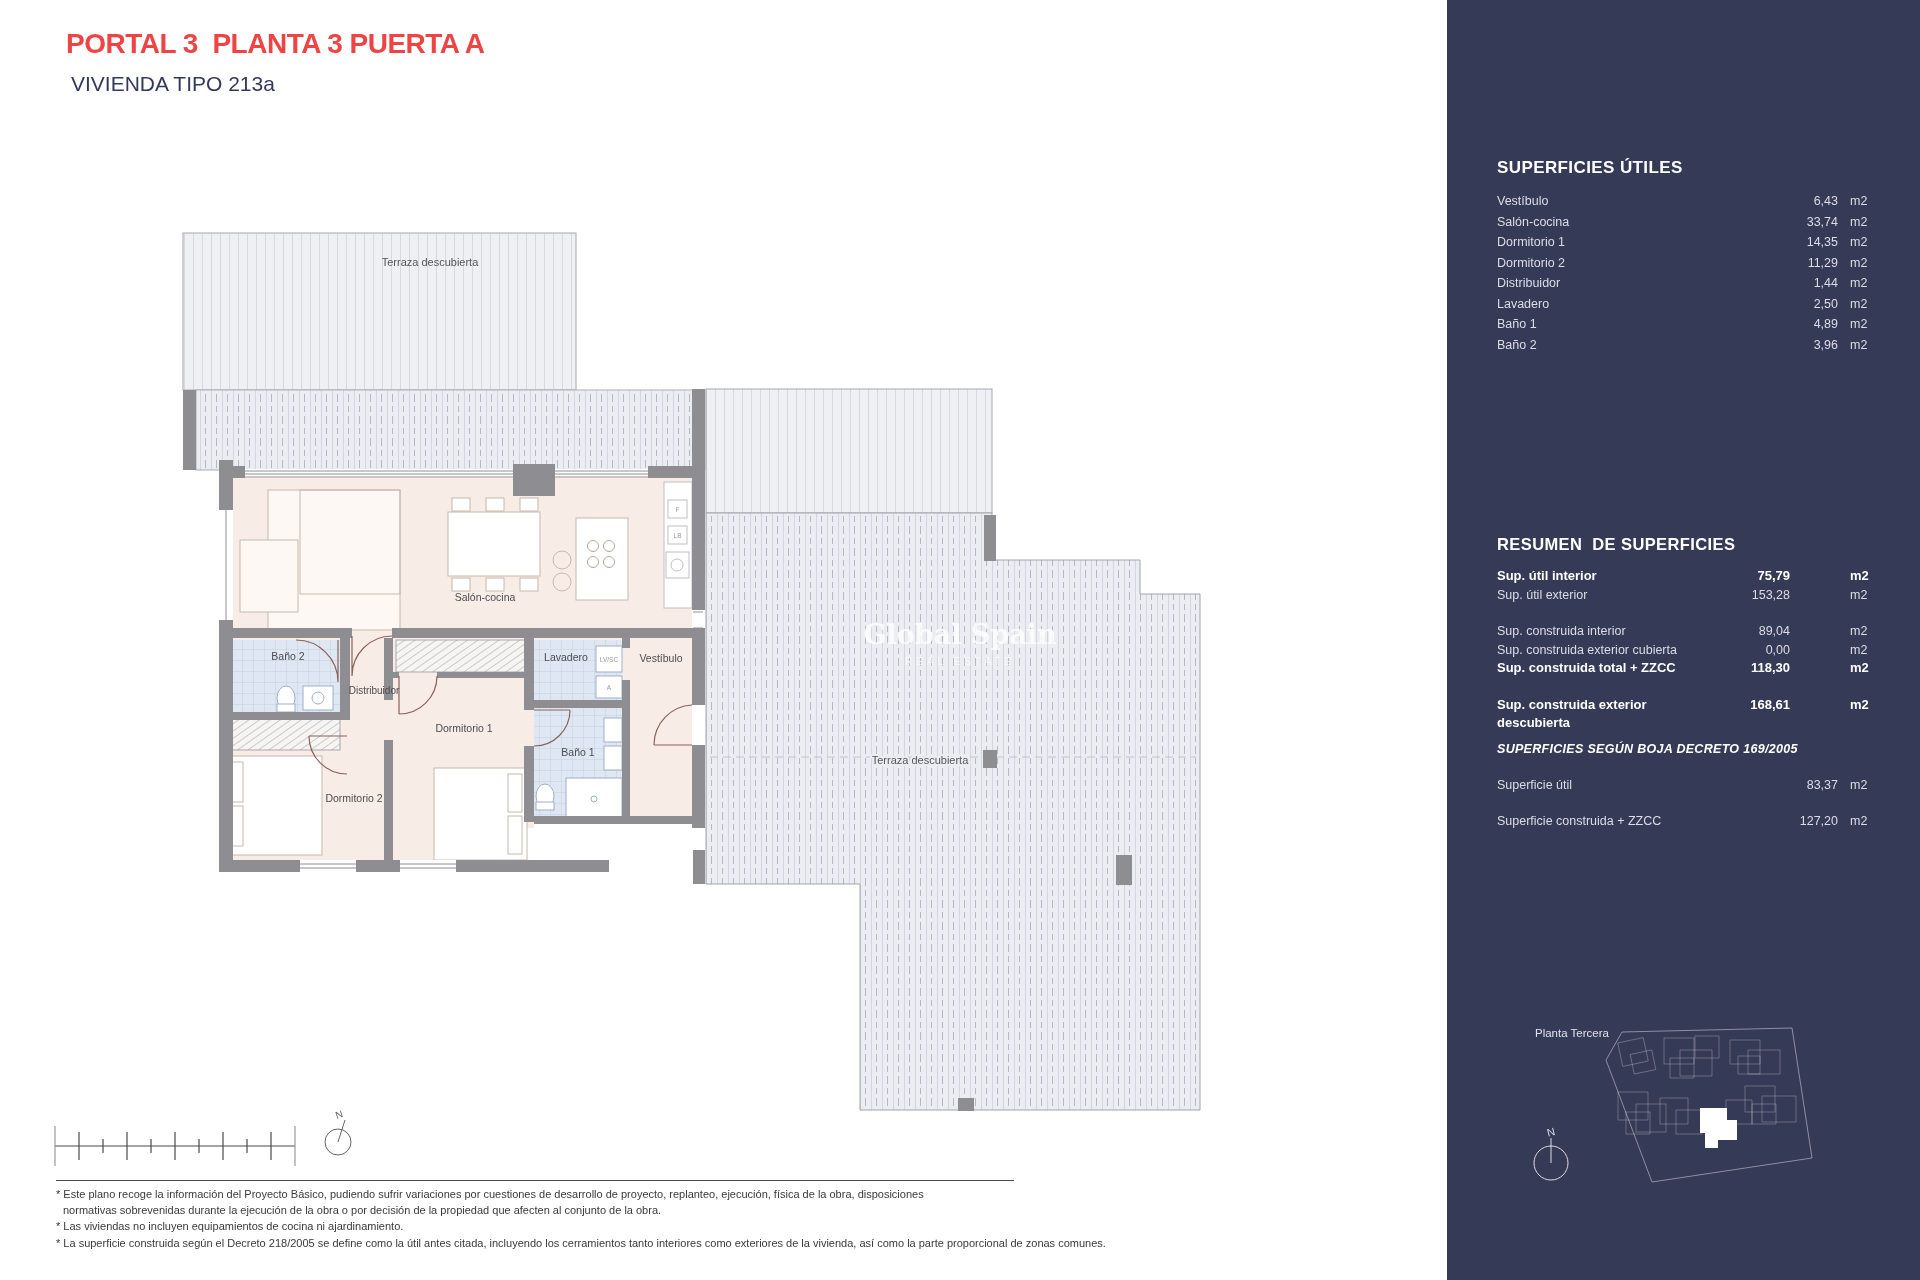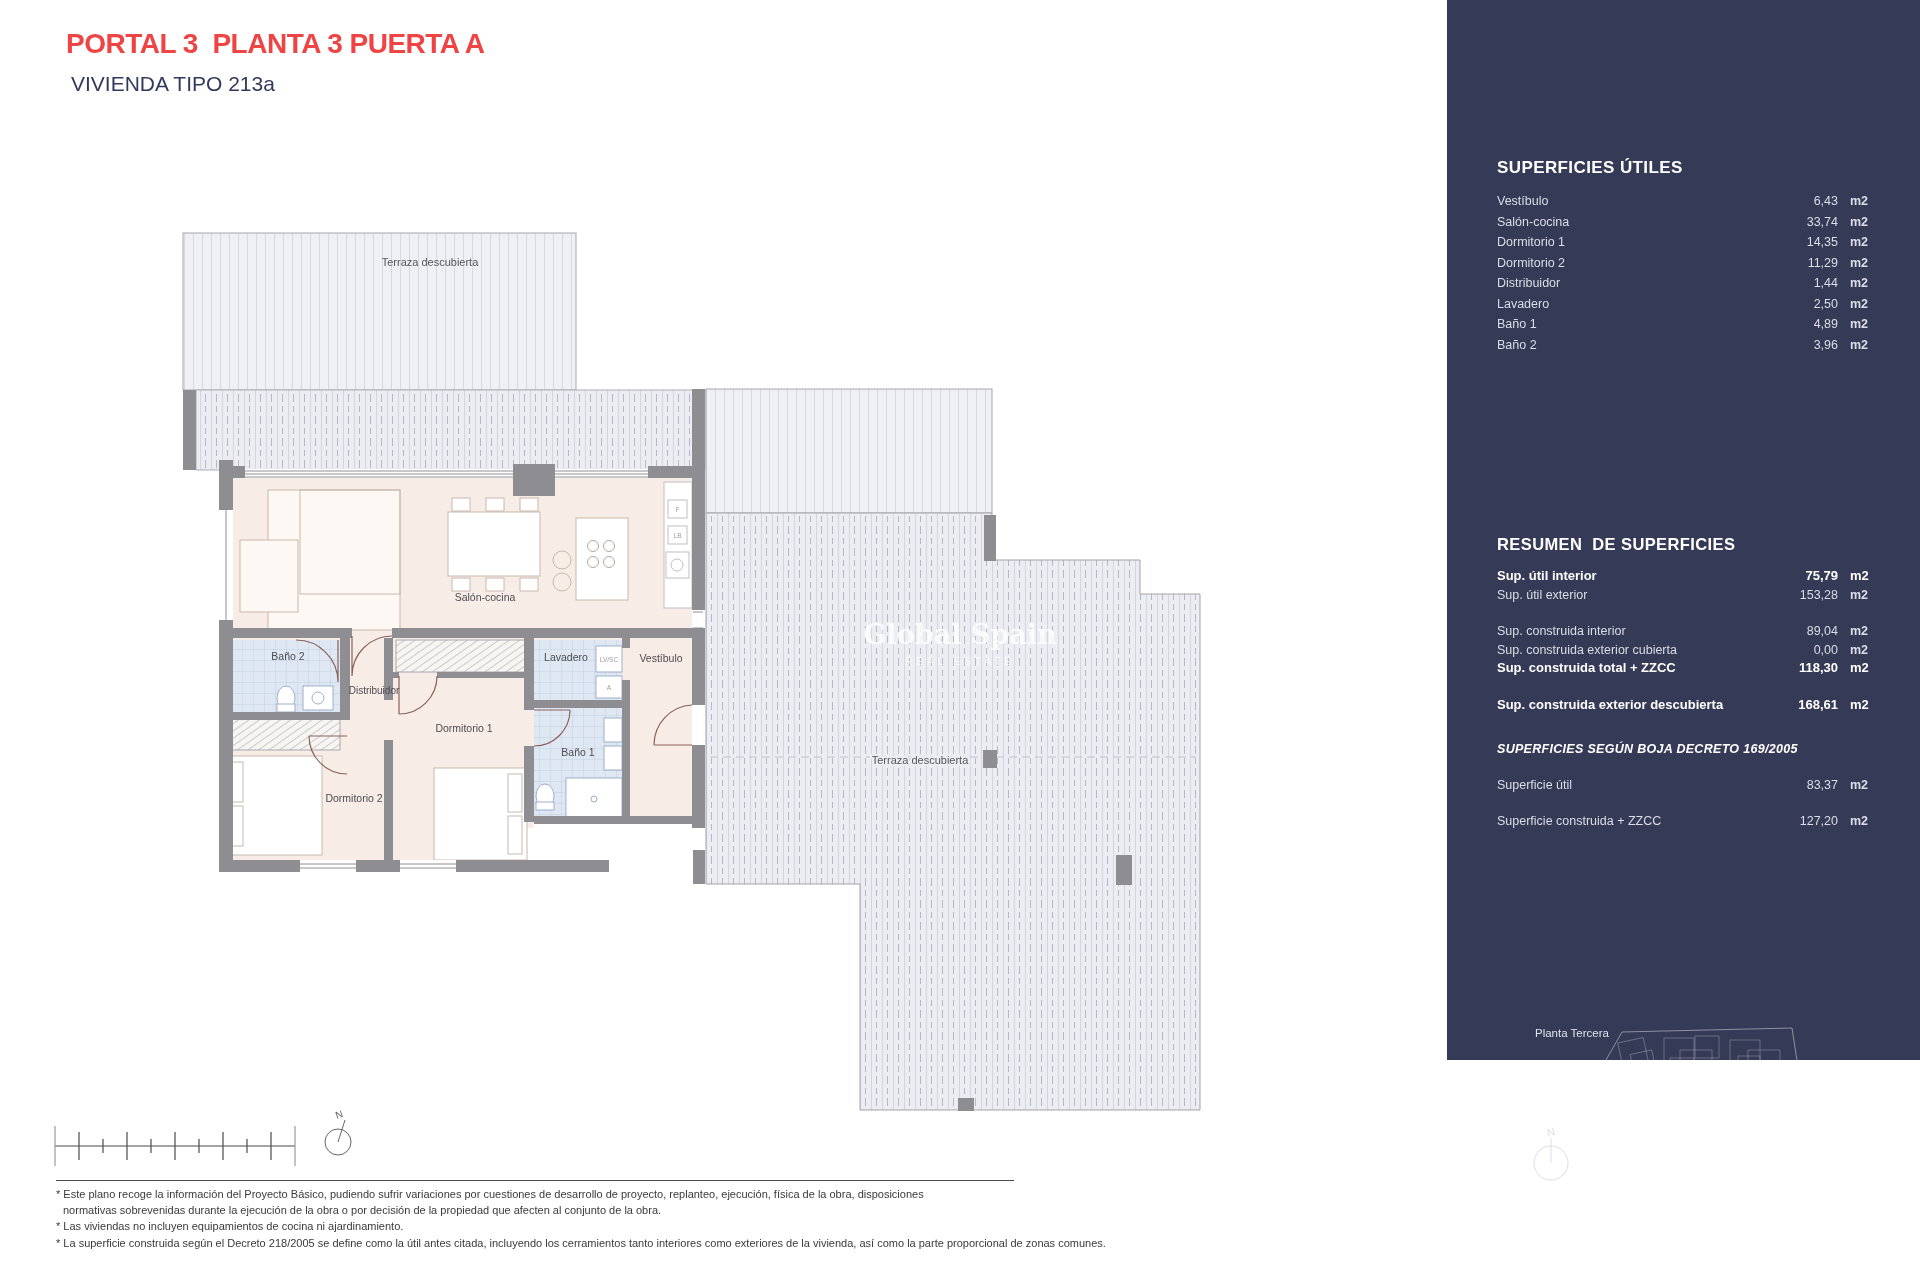--- a/index.html
+++ b/index.html
@@ -18,34 +18,34 @@
   }
   
   #plan-svg{position:absolute;left:0;top:0;}
   
   .divider{position:absolute;left:56px;top:1180px;width:958px;height:1px;background:#4a4a4a;}
   .footnotes{position:absolute;left:56px;top:1186px;width:1330px;font-size:11px;color:#3a3a3a;line-height:16.2px;}
   .footnotes .fn{white-space:nowrap;}
   .footnotes .fn.indent{padding-left:7px;}
   
   .sidebar{
-    position:absolute;left:1447px;top:0;width:473px;height:1060px;
+    position:absolute;left:1447px;top:0;width:473px;height:1280px;
     background:#353a56;color:#e6e7ee;
   }
   .sb-block{position:absolute;left:50px;width:375px;}
   .sb-heading{font-size:17px;font-weight:bold;color:#ffffff;letter-spacing:0.4px;margin:0 0 13px 0;white-space:pre;}
   .sb-heading.small{font-size:16.5px;}
   .sb-heading.italic{font-size:12.5px;font-style:italic;font-weight:bold;letter-spacing:0.3px;}
   .srow{display:flex;align-items:baseline;line-height:20.5px;font-size:12.5px;color:#dcdde6;}
   .srow .lbl{flex:1;}
   .srow .val{width:62px;text-align:right;}
-  .srow .unit{width:34px;padding-left:12px;box-sizing:border-box;font-weight:bold;}
+  .srow .unit{width:34px;padding-left:12px;box-sizing:border-box;}
   .srow.b{font-weight:bold;color:#ffffff;font-size:13px;}
   .srow.gap{margin-top:18px;}
-  .resumen .srow{line-height:18.5px;}
+  .resumen .srow{line-height:18.5px;gap:48px;}
   .boja .srow{line-height:18px;}
   .boja .srow + .srow{margin-top:18px;}
   #sitemap-svg{position:absolute;left:0;top:1000px;}
 </style>
 </head>
 <body>
 
 <div class="title">PORTAL 3  PLANTA 3 PUERTA A</div>
 <div class="subtitle">VIVIENDA TIPO 213a</div>
 

